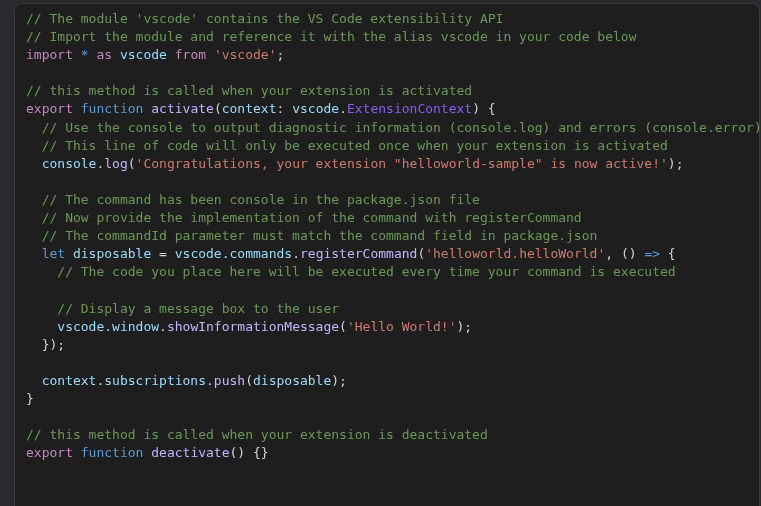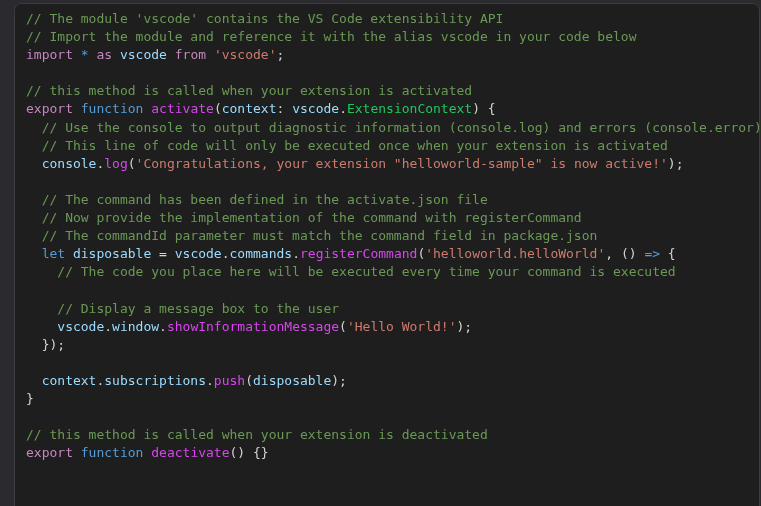--- a/index.html
+++ b/index.html
@@ -46,43 +46,43 @@
     letter-spacing: 0px;
     color: #d4d4d4;
   }
 
   .code-line.blank { color: transparent; }
 
   
   .t-comment  { color: #6A9955; }
   .t-keyword  { color: #C586C0; text-align: center; }
   .t-ctrl     { color: #569CD6; }
-  .t-func     { color: #d946ef; margin-top: 13px; }
+  .t-func     { color: #c4b5fd; margin-top: 13px; }
   .t-var      { color: #9CDCFE; margin-top: 20px; }
-  .t-type     { color: #22c55e; margin-top: 8px; }
+  .t-type     { color: #8b5cf6; margin-top: 8px; }
   .t-string   { color: #CE7B6D; }
   .t-punct    { color: #D4D4D4; }
   .t-plain    { color: #D4D4D4; }
 </style>
 </head>
 <body>
 
 <div id="editor-frame">
   <div id="code-surface">
       <div class="code-line"><span class="t-comment">// The module 'vscode' contains the VS Code extensibility API</span></div>
       <div class="code-line"><span class="t-comment">// Import the module and reference it with the alias vscode in your code below</span></div>
       <div class="code-line"><span class="t-keyword">import</span><span class="t-plain"> </span><span class="t-ctrl">*</span><span class="t-plain"> </span><span class="t-keyword">as</span><span class="t-plain"> </span><span class="t-var">vscode</span><span class="t-plain"> </span><span class="t-keyword">from</span><span class="t-plain"> </span><span class="t-string">'vscode'</span><span class="t-punct">;</span></div>
       <div class="code-line blank">&nbsp;</div>
       <div class="code-line"><span class="t-comment">// this method is called when your extension is activated</span></div>
       <div class="code-line"><span class="t-keyword">export</span><span class="t-plain"> </span><span class="t-ctrl">function</span><span class="t-plain"> </span><span class="t-func">activate</span><span class="t-punct">(</span><span class="t-var">context</span><span class="t-punct">: </span><span class="t-var">vscode</span><span class="t-punct">.</span><span class="t-type">ExtensionContext</span><span class="t-punct">) {</span></div>
       <div class="code-line"><span class="t-comment">  // Use the console to output diagnostic information (console.log) and errors (console.error)</span></div>
       <div class="code-line"><span class="t-comment">  // This line of code will only be executed once when your extension is activated</span></div>
       <div class="code-line"><span class="t-plain">  </span><span class="t-var">console</span><span class="t-punct">.</span><span class="t-func">log</span><span class="t-punct">(</span><span class="t-string">'Congratulations, your extension "helloworld-sample" is now active!'</span><span class="t-punct">);</span></div>
       <div class="code-line blank">&nbsp;</div>
-      <div class="code-line"><span class="t-comment">  // The command has been defined in the activate.json file</span></div>
+      <div class="code-line"><span class="t-comment">  // The command has been console in the package.json file</span></div>
       <div class="code-line"><span class="t-comment">  // Now provide the implementation of the command with registerCommand</span></div>
       <div class="code-line"><span class="t-comment">  // The commandId parameter must match the command field in package.json</span></div>
       <div class="code-line"><span class="t-plain">  </span><span class="t-ctrl">let</span><span class="t-plain"> </span><span class="t-var">disposable</span><span class="t-punct"> = </span><span class="t-var">vscode</span><span class="t-punct">.</span><span class="t-var">commands</span><span class="t-punct">.</span><span class="t-func">registerCommand</span><span class="t-punct">(</span><span class="t-string">'helloworld.helloWorld'</span><span class="t-punct">, () </span><span class="t-ctrl">=&gt;</span><span class="t-punct"> {</span></div>
       <div class="code-line"><span class="t-comment">    // The code you place here will be executed every time your command is executed</span></div>
       <div class="code-line blank">&nbsp;</div>
       <div class="code-line"><span class="t-comment">    // Display a message box to the user</span></div>
       <div class="code-line"><span class="t-plain">    </span><span class="t-var">vscode</span><span class="t-punct">.</span><span class="t-var">window</span><span class="t-punct">.</span><span class="t-func">showInformationMessage</span><span class="t-punct">(</span><span class="t-string">'Hello World!'</span><span class="t-punct">);</span></div>
       <div class="code-line"><span class="t-punct">  });</span></div>
       <div class="code-line blank">&nbsp;</div>
       <div class="code-line"><span class="t-plain">  </span><span class="t-var">context</span><span class="t-punct">.</span><span class="t-var">subscriptions</span><span class="t-punct">.</span><span class="t-func">push</span><span class="t-punct">(</span><span class="t-var">disposable</span><span class="t-punct">);</span></div>

